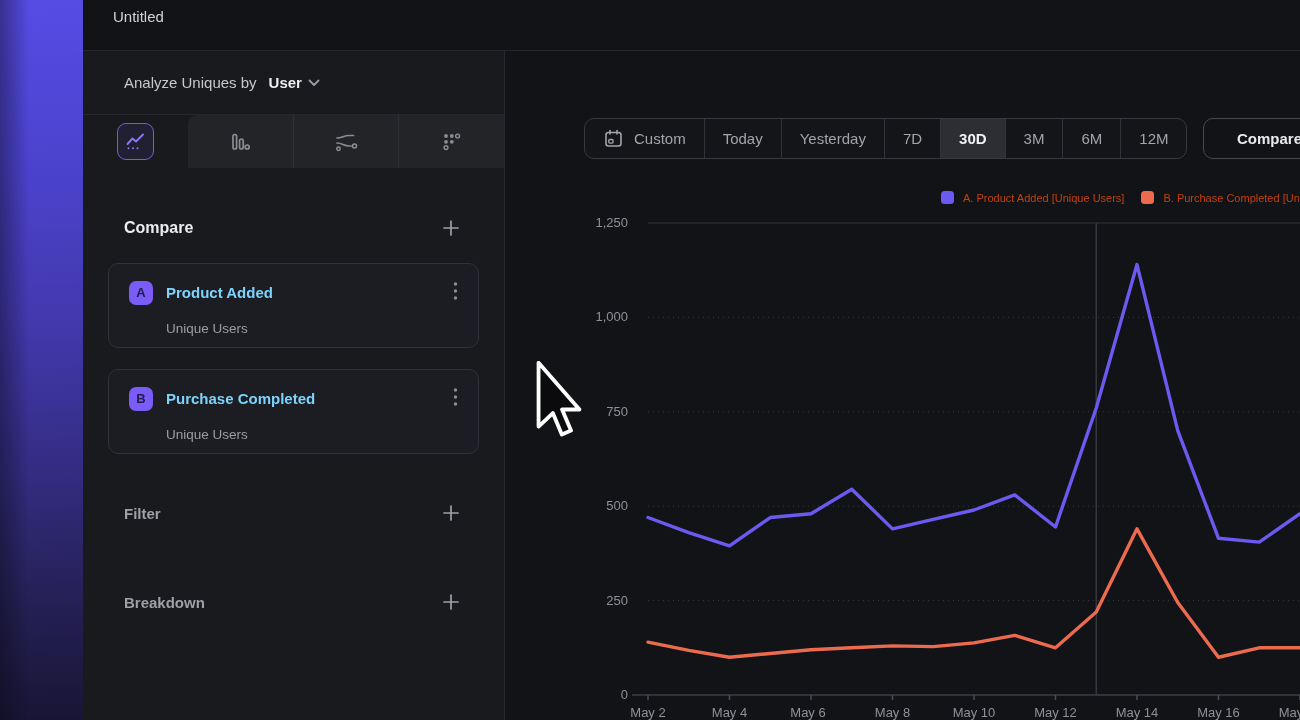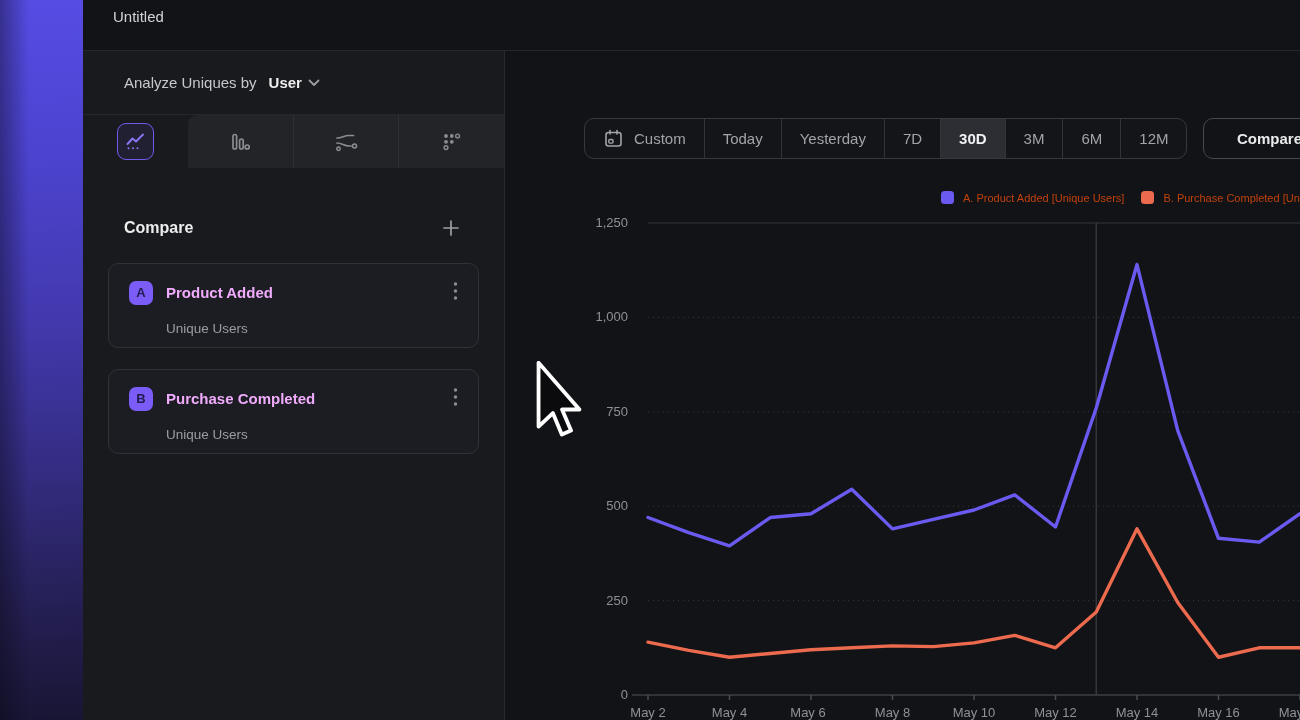--- a/index.html
+++ b/index.html
@@ -43,21 +43,21 @@
   .plain-head { height:30px; }
   .plain-head .lbl { font-size:15px; font-weight:600; color:#9da0a5; }
   .filter-head { margin-top:44px; }
   .breakdown-head { margin-top:59px; }
   .plus-btn { background:none; border:none; cursor:pointer; display:flex; align-items:center; }
 
   .metric-card { margin:21px 25px 0 25px; height:85px; background:#1c1d22; border:1px solid #303139; border-radius:10px; padding:13px 18px 0 20px; cursor:pointer; }
   .metric-card .row1 { display:flex; align-items:center; }
   .badge { width:24px; height:24px; border-radius:7px; background:#7b5cf6; color:#221b4e; font-size:13px; font-weight:700;
            display:flex; align-items:center; justify-content:center; flex:none; }
-  .metric-card .mtitle { margin-left:13px; font-size:15px; font-weight:600; color:#f0abfc; flex:1; }
+  .metric-card .mtitle { margin-left:13px; font-size:15px; font-weight:600; color:#7dd3fc; flex:1; }
   .kebab { background:none; border:none; cursor:pointer; padding:4px 2px; }
   .metric-card .msub { margin:13px 0 0 37px; font-size:13.5px; color:#9a9da2; }
 
   
   .main { position:relative; flex:1; height:669px; background:#121317; overflow:hidden; }
 
   .range-group { position:absolute; left:79px; top:67px; height:41px; display:flex; align-items:stretch;
                  border:1px solid #38393f; border-radius:10px; overflow:hidden; background:rgba(255,255,255,0.012); }
   .seg { display:flex; align-items:center; gap:10px; padding:0 18px; background:none; border:none; cursor:pointer;
          font-size:15px; color:#a2a4aa; font-family:inherit; white-space:nowrap; }
@@ -183,21 +183,37 @@
               <svg width="5" height="20" viewBox="0 0 5 20">
                   <circle cx="2.5" cy="3" r="1.7" fill="#8d8f95"></circle>
                   <circle cx="2.5" cy="10" r="1.7" fill="#8d8f95"></circle>
                   <circle cx="2.5" cy="17" r="1.7" fill="#8d8f95"></circle>
                 </svg>
             </button>
           </div>
           <div class="msub">Unique Users</div>
         </div>
 
-
+        <div class="section-head plain-head filter-head">
+          <span class="lbl">Filter</span>
+          <button class="plus-btn">
+            <svg width="18" height="18" viewBox="0 0 18 18">
+                <path d="M9 2 V16 M2 9 H16" stroke="#9ea0a6" stroke-width="1.7" stroke-linecap="round"></path>
+              </svg>
+          </button>
+        </div>
+
+        <div class="section-head plain-head breakdown-head">
+          <span class="lbl">Breakdown</span>
+          <button class="plus-btn">
+            <svg width="18" height="18" viewBox="0 0 18 18">
+                <path d="M9 2 V16 M2 9 H16" stroke="#9ea0a6" stroke-width="1.7" stroke-linecap="round"></path>
+              </svg>
+          </button>
+        </div>
       </aside>
 
       <main class="main">
 
         <div class="range-group">
           <button class="seg">
             <svg width="21" height="21" viewBox="0 0 21 21">
               <rect x="3" y="4.5" width="15" height="13.5" rx="2.5" fill="none" stroke="#a2a4aa" stroke-width="1.6"></rect>
               <path d="M7 2.5 V6 M14 2.5 V6" stroke="#a2a4aa" stroke-width="1.6" stroke-linecap="round"></path>
               <rect x="5.8" y="11.5" width="4.2" height="3.6" rx="1" fill="none" stroke="#a2a4aa" stroke-width="1.4"></rect>

